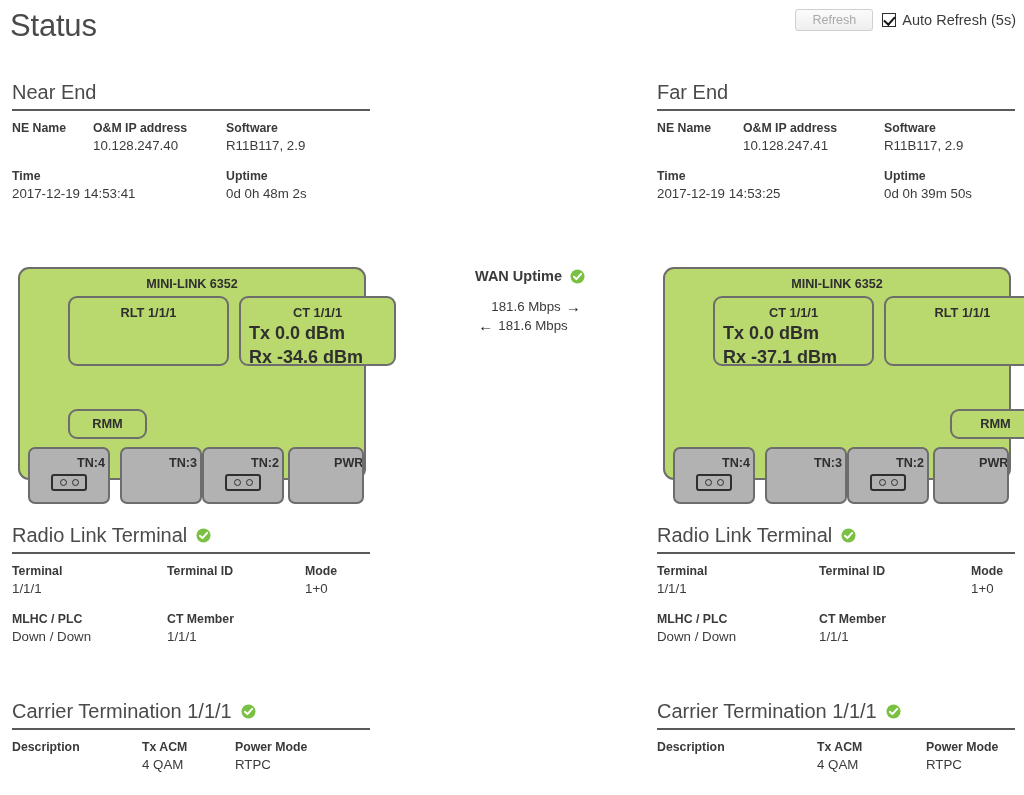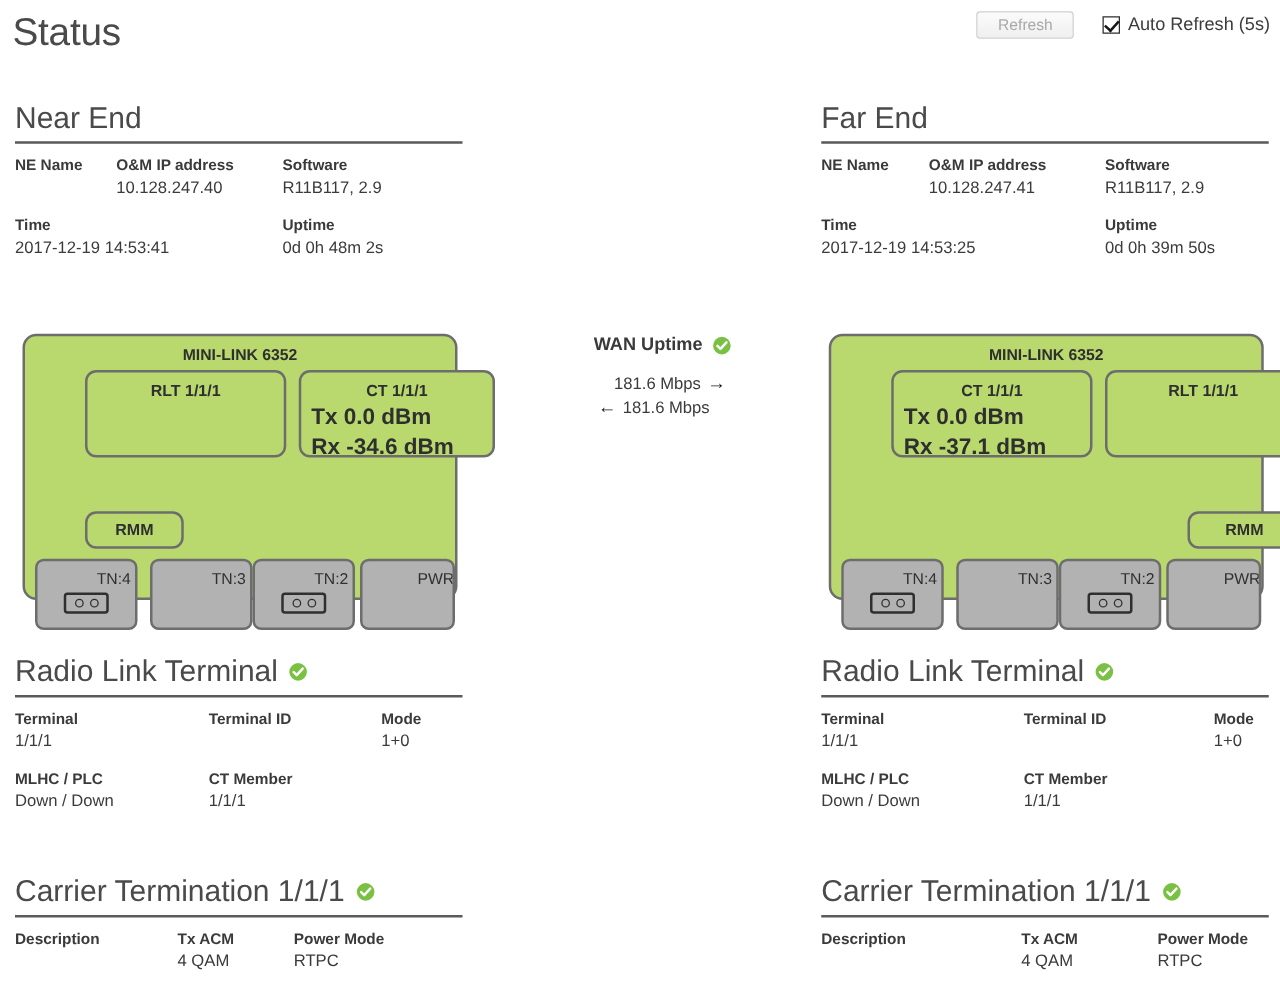--- a/index.html
+++ b/index.html
@@ -14,21 +14,21 @@
   #root { position: relative; width: 1024px; height: 795px; }
 
   
   .page-title {
     position: absolute; left: 10px; top: 10px;
     font-size: 31px; font-weight: normal; color: #4a4a4a;
     letter-spacing: -0.2px; line-height: 1;
   }
   .toolbar {
     position: absolute; right: 8px; top: 9px;
-    display: flex; align-items: center; gap: 23px;
+    display: flex; align-items: center; gap: 9px;
   }
   .refresh-btn {
     width: 78px; height: 22px;
     background: linear-gradient(#fbfbfb, #efefef);
     border: 1px solid #cfcfcf; border-radius: 3px;
     color: #a9a9a9; font-size: 12.5px;
     display: flex; align-items: center; justify-content: center;
     cursor: default; font-family: "Liberation Sans", sans-serif;
   }
   .auto-refresh { display: flex; align-items: center; gap: 6px; }
@@ -44,21 +44,21 @@
   .auto-refresh-label { font-size: 14.5px; color: #3b3b3b; }
 
   
   .col { position: absolute; top: 0; width: 380px; }
   .col-near { left: 0px; }
   .col-far  { left: 645px; }
   .col-inner { position: relative; padding-left: 12px; padding-right: 10px; }
 
   .sec-head {
     display: flex; align-items: center; gap: 9px;
-    font-size: 24px; font-weight: normal; color: #4a4a4a;
+    font-size: 20px; font-weight: normal; color: #4a4a4a;
     line-height: 1.05; white-space: nowrap;
   }
   .hr { height: 2px; background: #5a5a5a; margin-top: 6px; }
 
   
   .ok-icon { width: 15px; height: 15px; flex: none; display: block; }
 
   
   .fields { margin-top: 9px; }
   .frow { display: flex; }
@@ -104,21 +104,21 @@
   .rmm-r{ left: 249px; top: 140px; width: 91px; height: 30px; border-radius: 9px; }
   .rmm-title { text-align: center; font-size: 12.8px; font-weight: bold;
                color: #2f2f2f; line-height: 26px; }
 
   .tn {
     position: absolute; top: 180px; height: 57px;
     background: #b2b2b2; border: 2px solid #6d6d6d; border-radius: 7px;
     overflow: hidden;
   }
   .tn-label {
-    text-align: center; font-size: 12.6px; font-weight: normal; color: #2f2f2f;
+    text-align: center; font-size: 12.6px; font-weight: bold; color: #2f2f2f;
     margin-top: 7px; white-space: nowrap; padding-left: 44px;
   }
   .conn {
     width: 36px; height: 17px; margin: 4px auto 0;
     border: 2px solid #2f2f2f; border-radius: 3px; background: #b2b2b2;
     display: flex; align-items: center; justify-content: center; gap: 5px;
   }
   .conn i {
     width: 7px; height: 7px; border-radius: 50%;
     border: 1.6px solid #2f2f2f; background: #b2b2b2; display: block;

